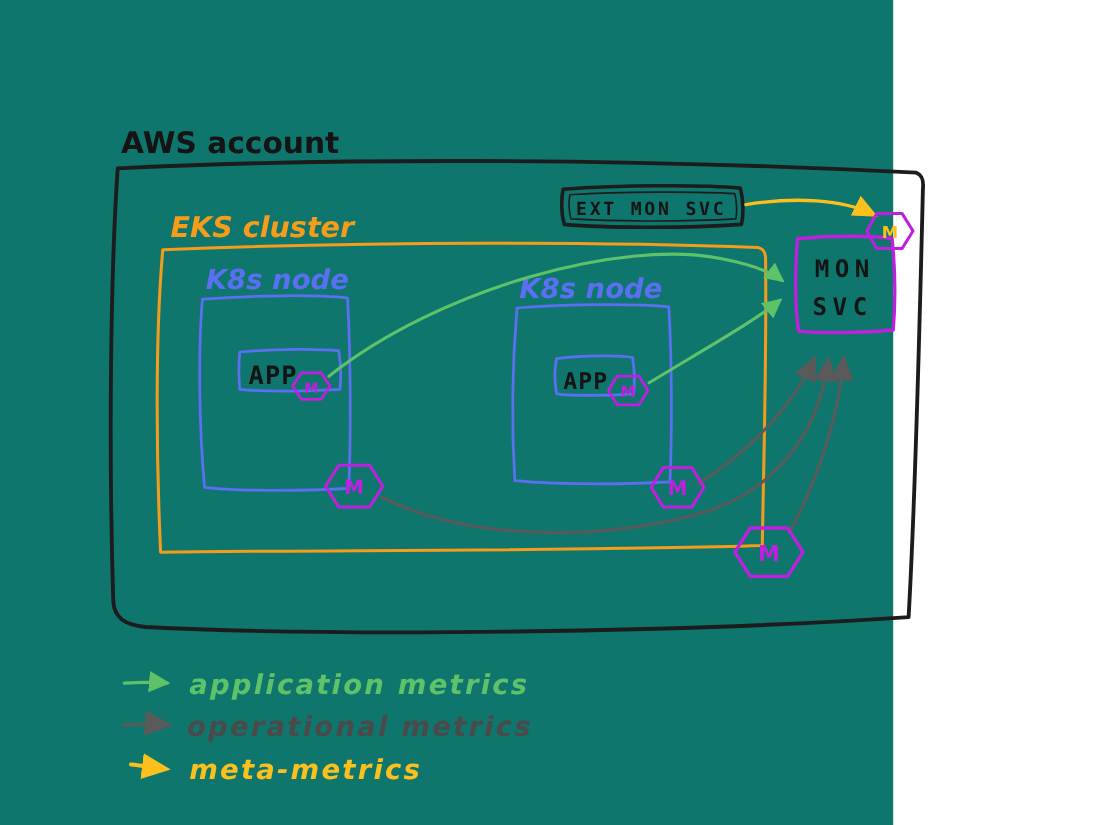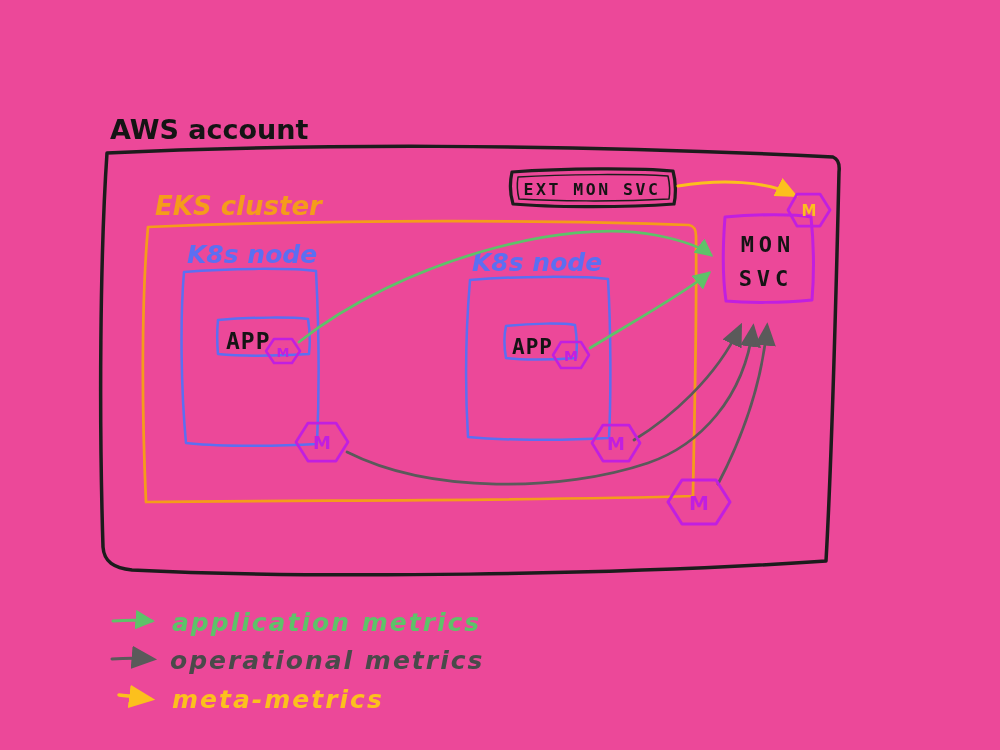--- a/index.html
+++ b/index.html
@@ -5,23 +5,23 @@
   html, body {
     margin: 0;
     padding: 0;
     background: #ffffff;
     width: 1000px;
     height: 750px;
     overflow: hidden;
   }
   .stage {
     position: relative;
-    width: 1000px;
+    width: 812px;
     height: 750px;
-    background: #ec4899;
+    background: #0f766e;
   }
   svg { display: block; }
   text {
     font-family: "DejaVu Sans", sans-serif;
     user-select: none;
   }
   .hand {
     font-family: "DejaVu Sans", sans-serif;
     font-weight: 700;
   }

